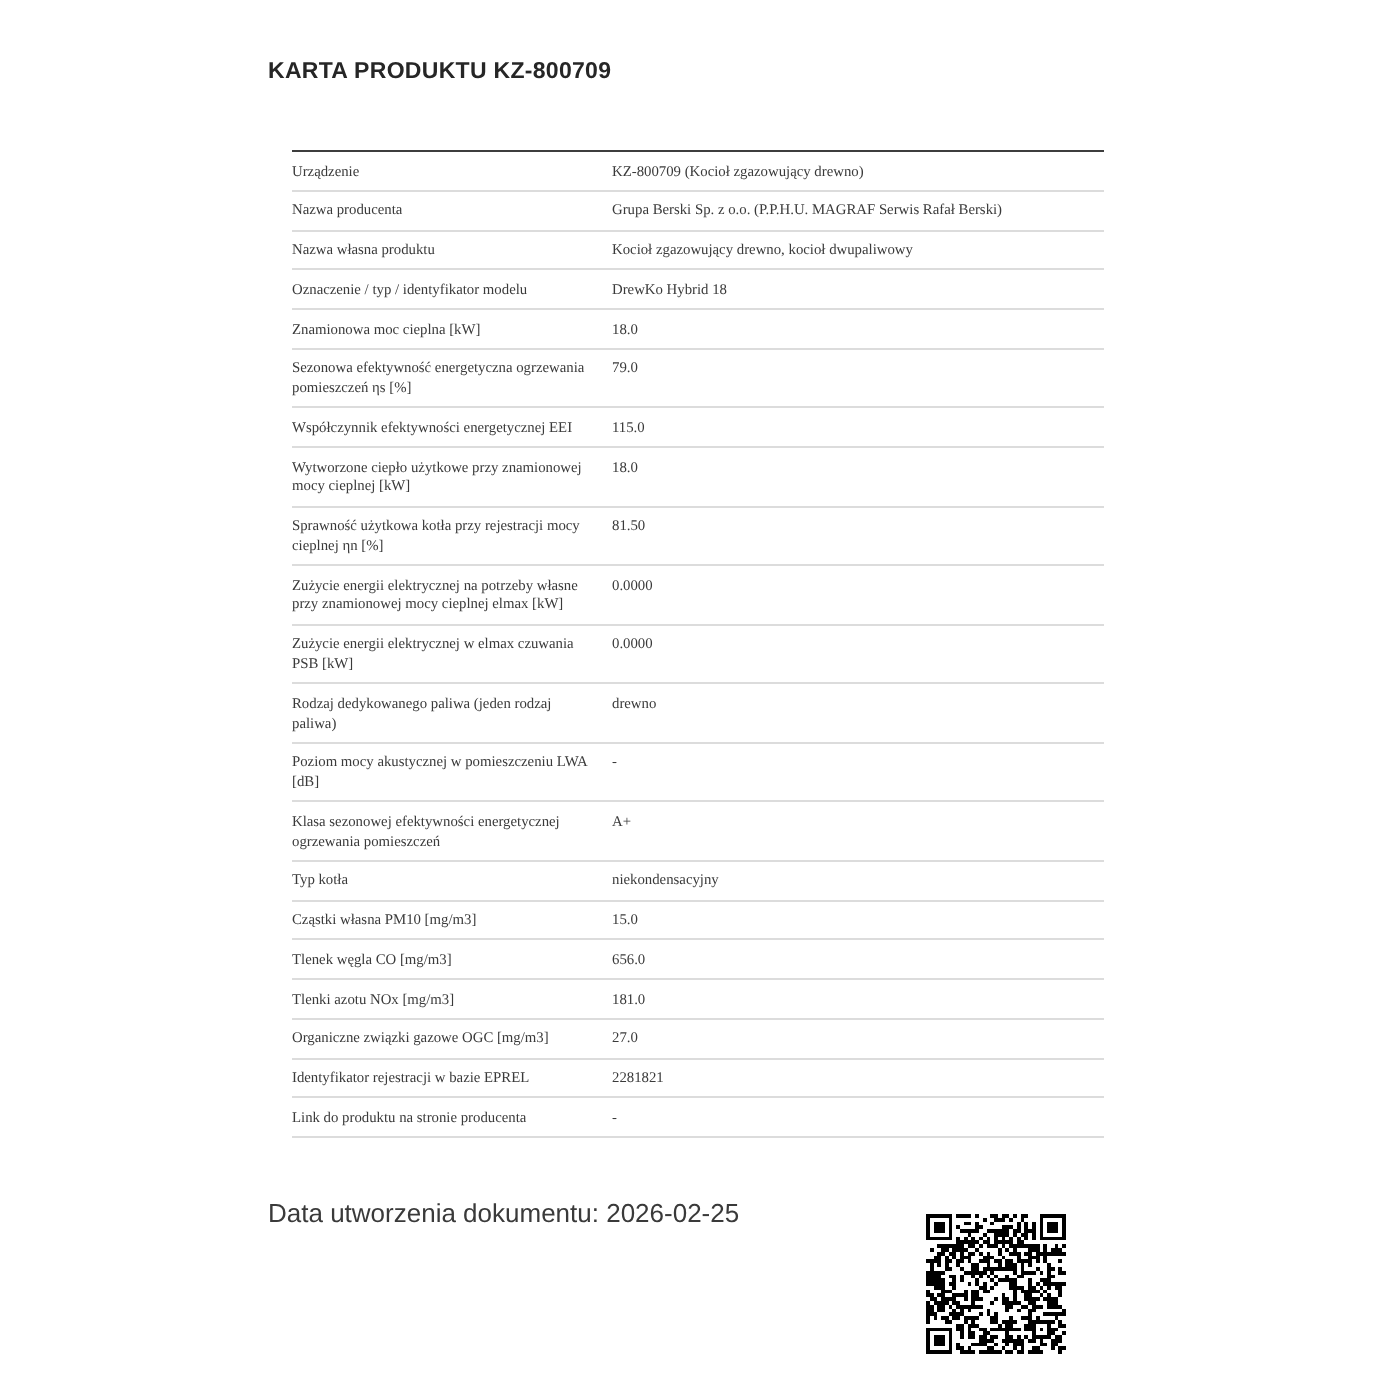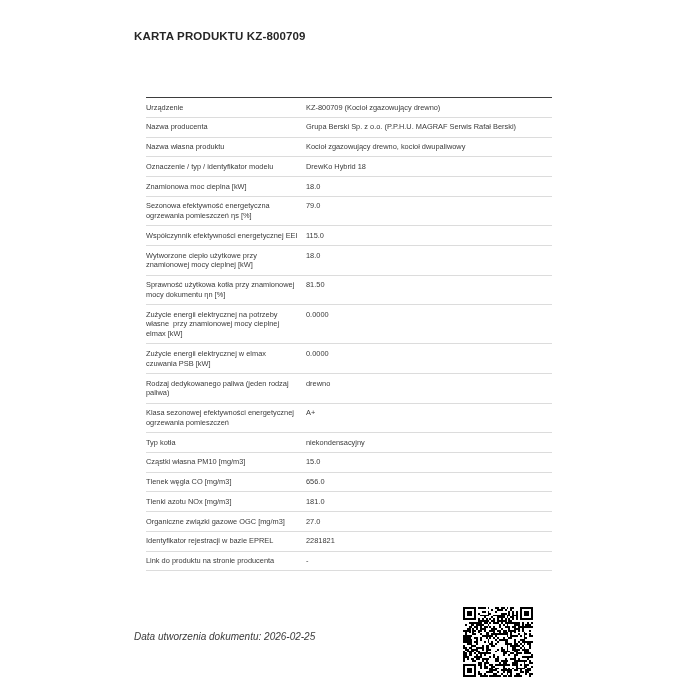--- a/index.html
+++ b/index.html
@@ -30,25 +30,26 @@
     font-size: 11.5px;
     font-weight: bold;
     letter-spacing: 0.15px;
     color: #262626;
     white-space: nowrap;
   }
 
   .spec-table {
     position: absolute;
     left: 146px;
-    top: 97px;
+    top: 75px;
     width: 406px;
     border-collapse: collapse;
     table-layout: fixed;
     font-size: 7.4px;
+    font-family: Liberation Serif, serif;
   }
 
   .spec-table colgroup .col-label { width: 160px; }
   .spec-table colgroup .col-value { width: 246px; }
 
   .spec-table tr {
     border-bottom: 1px solid #dcdcdc;
   }
   .spec-table tr.first-row {
     border-top: 1.6px solid #3d3d3d;
@@ -69,25 +70,24 @@
   .spec-table td.cell-label {
     padding-right: 8px;
   }
   .spec-table td.cell-value {
     padding-left: 0;
   }
 
   .footer-date {
     position: absolute;
     left: 134px;
-    top: 631px;
-    font-size: 10px;
+    top: 599px;
+    font-size: 13px;
     color: #3a3a3a;
     white-space: nowrap;
-    font-style: italic;
   }
 
   .qr-wrap {
     position: absolute;
     left: 463px;
     top: 607px;
     width: 70px;
     height: 70px;
   }
   .qr-wrap svg {
@@ -136,34 +136,38 @@
         </tr>
         <tr>
           <td class="cell-label">Współczynnik efektywności energetycznej EEI</td>
           <td class="cell-value">115.0</td>
         </tr>
         <tr>
           <td class="cell-label">Wytworzone ciepło użytkowe przy znamionowej mocy cieplnej [kW]</td>
           <td class="cell-value">18.0</td>
         </tr>
         <tr>
-          <td class="cell-label">Sprawność użytkowa kotła przy znamionowej mocy dokumentu ηn [%]</td>
+          <td class="cell-label">Sprawność użytkowa kotła przy rejestracji mocy cieplnej ηn [%]</td>
           <td class="cell-value">81.50</td>
         </tr>
         <tr>
           <td class="cell-label">Zużycie energii elektrycznej na potrzeby własne  przy znamionowej mocy cieplnej elmax [kW]</td>
           <td class="cell-value">0.0000</td>
         </tr>
         <tr>
           <td class="cell-label">Zużycie energii elektrycznej w elmax czuwania PSB [kW]</td>
           <td class="cell-value">0.0000</td>
         </tr>
         <tr>
           <td class="cell-label">Rodzaj dedykowanego paliwa (jeden rodzaj paliwa)</td>
           <td class="cell-value">drewno</td>
+        </tr>
+        <tr>
+          <td class="cell-label">Poziom mocy akustycznej w pomieszczeniu LWA [dB]</td>
+          <td class="cell-value">-</td>
         </tr>
         <tr>
           <td class="cell-label">Klasa sezonowej efektywności energetycznej ogrzewania pomieszczeń</td>
           <td class="cell-value">A+</td>
         </tr>
         <tr>
           <td class="cell-label">Typ kotła</td>
           <td class="cell-value">niekondensacyjny</td>
         </tr>
         <tr>

